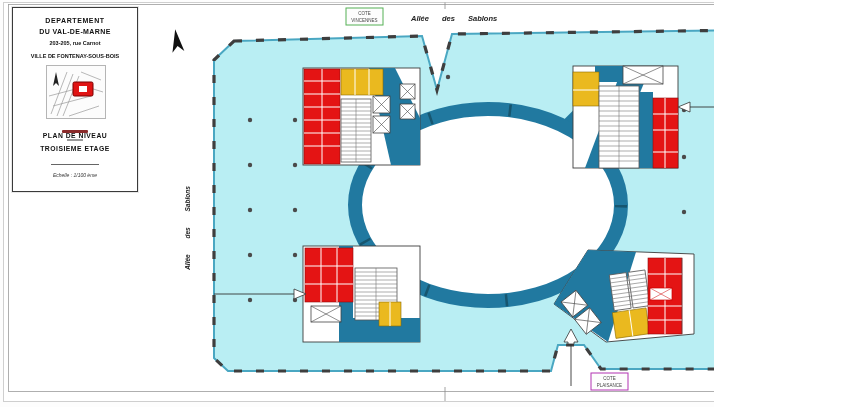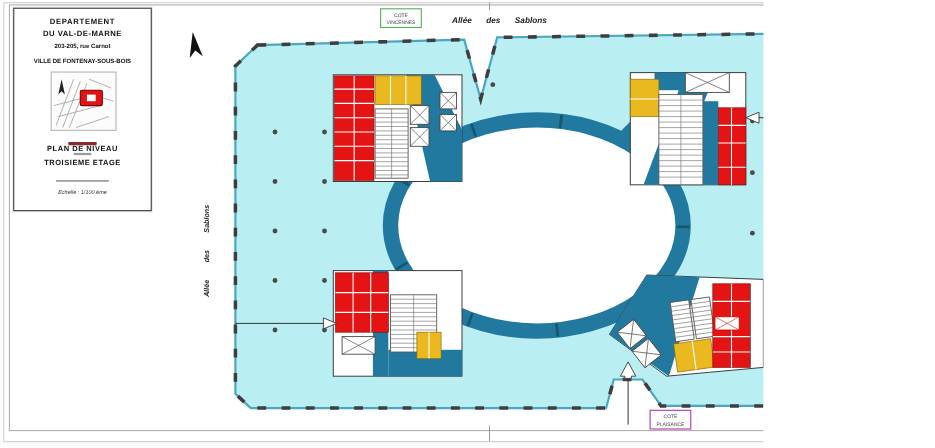--- a/index.html
+++ b/index.html
@@ -1,17 +1,17 @@
 <!DOCTYPE html>
 <html><head>
 <meta charset="utf-8">
 <style>
   html,body{margin:0;padding:0;background:#fff;}
   .stage{position:relative;width:694px;height:407px;background:#fdfdfd;
-         font-family:"Liberation Sans",sans-serif;overflow:hidden;}
+         font-family:"Liberation Sans",sans-serif;overflow:hidden;padding-left:20px;}
   svg text{font-family:"Liberation Sans",sans-serif;}
   .titleblock{position:absolute;left:12px;top:7px;width:124px;height:183px;
               background:#fff;border:1px solid #3a3a3a;box-shadow:0 0 0 1px #e8e8e8;}
   .tb{position:absolute;left:0;width:100%;text-align:center;color:#111;margin:0;}
   .tb-b{font-weight:bold;}
   .tb1{top:9px;font-size:7px;letter-spacing:.6px;}
   .tb2{top:20px;font-size:7px;letter-spacing:.4px;}
   .tb3{top:32px;font-size:5.5px;}
   .tb4{top:45px;font-size:5.5px;}
   .tbmap{position:absolute;left:33px;top:57px;width:58px;height:52px;border:1px solid #b5b5b5;background:#fcfcfc;}

